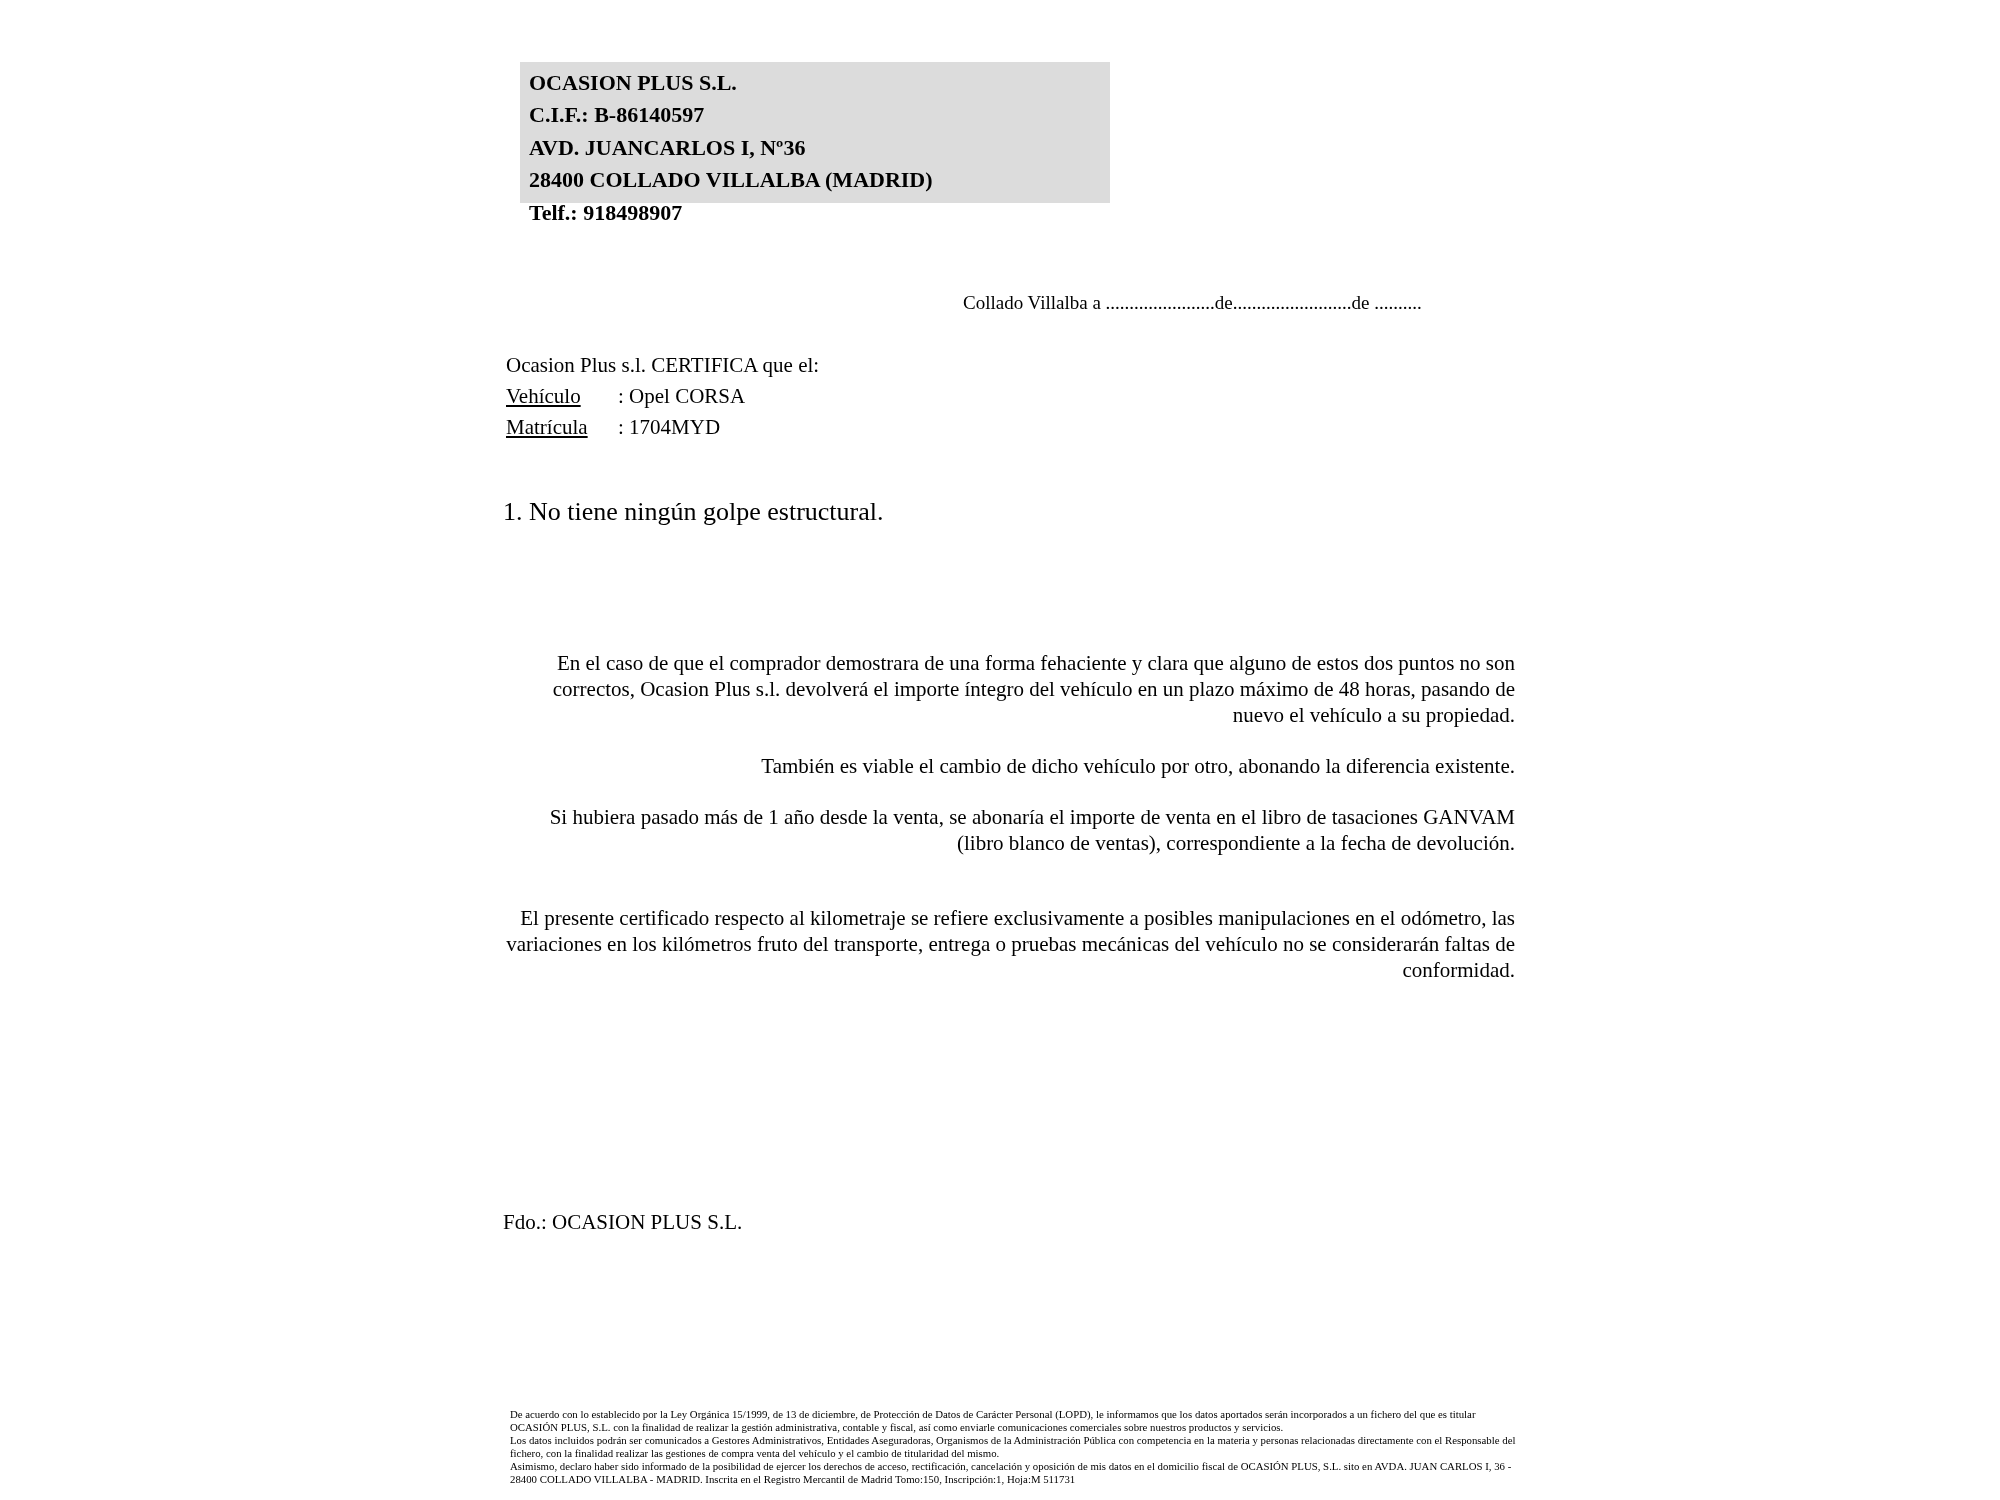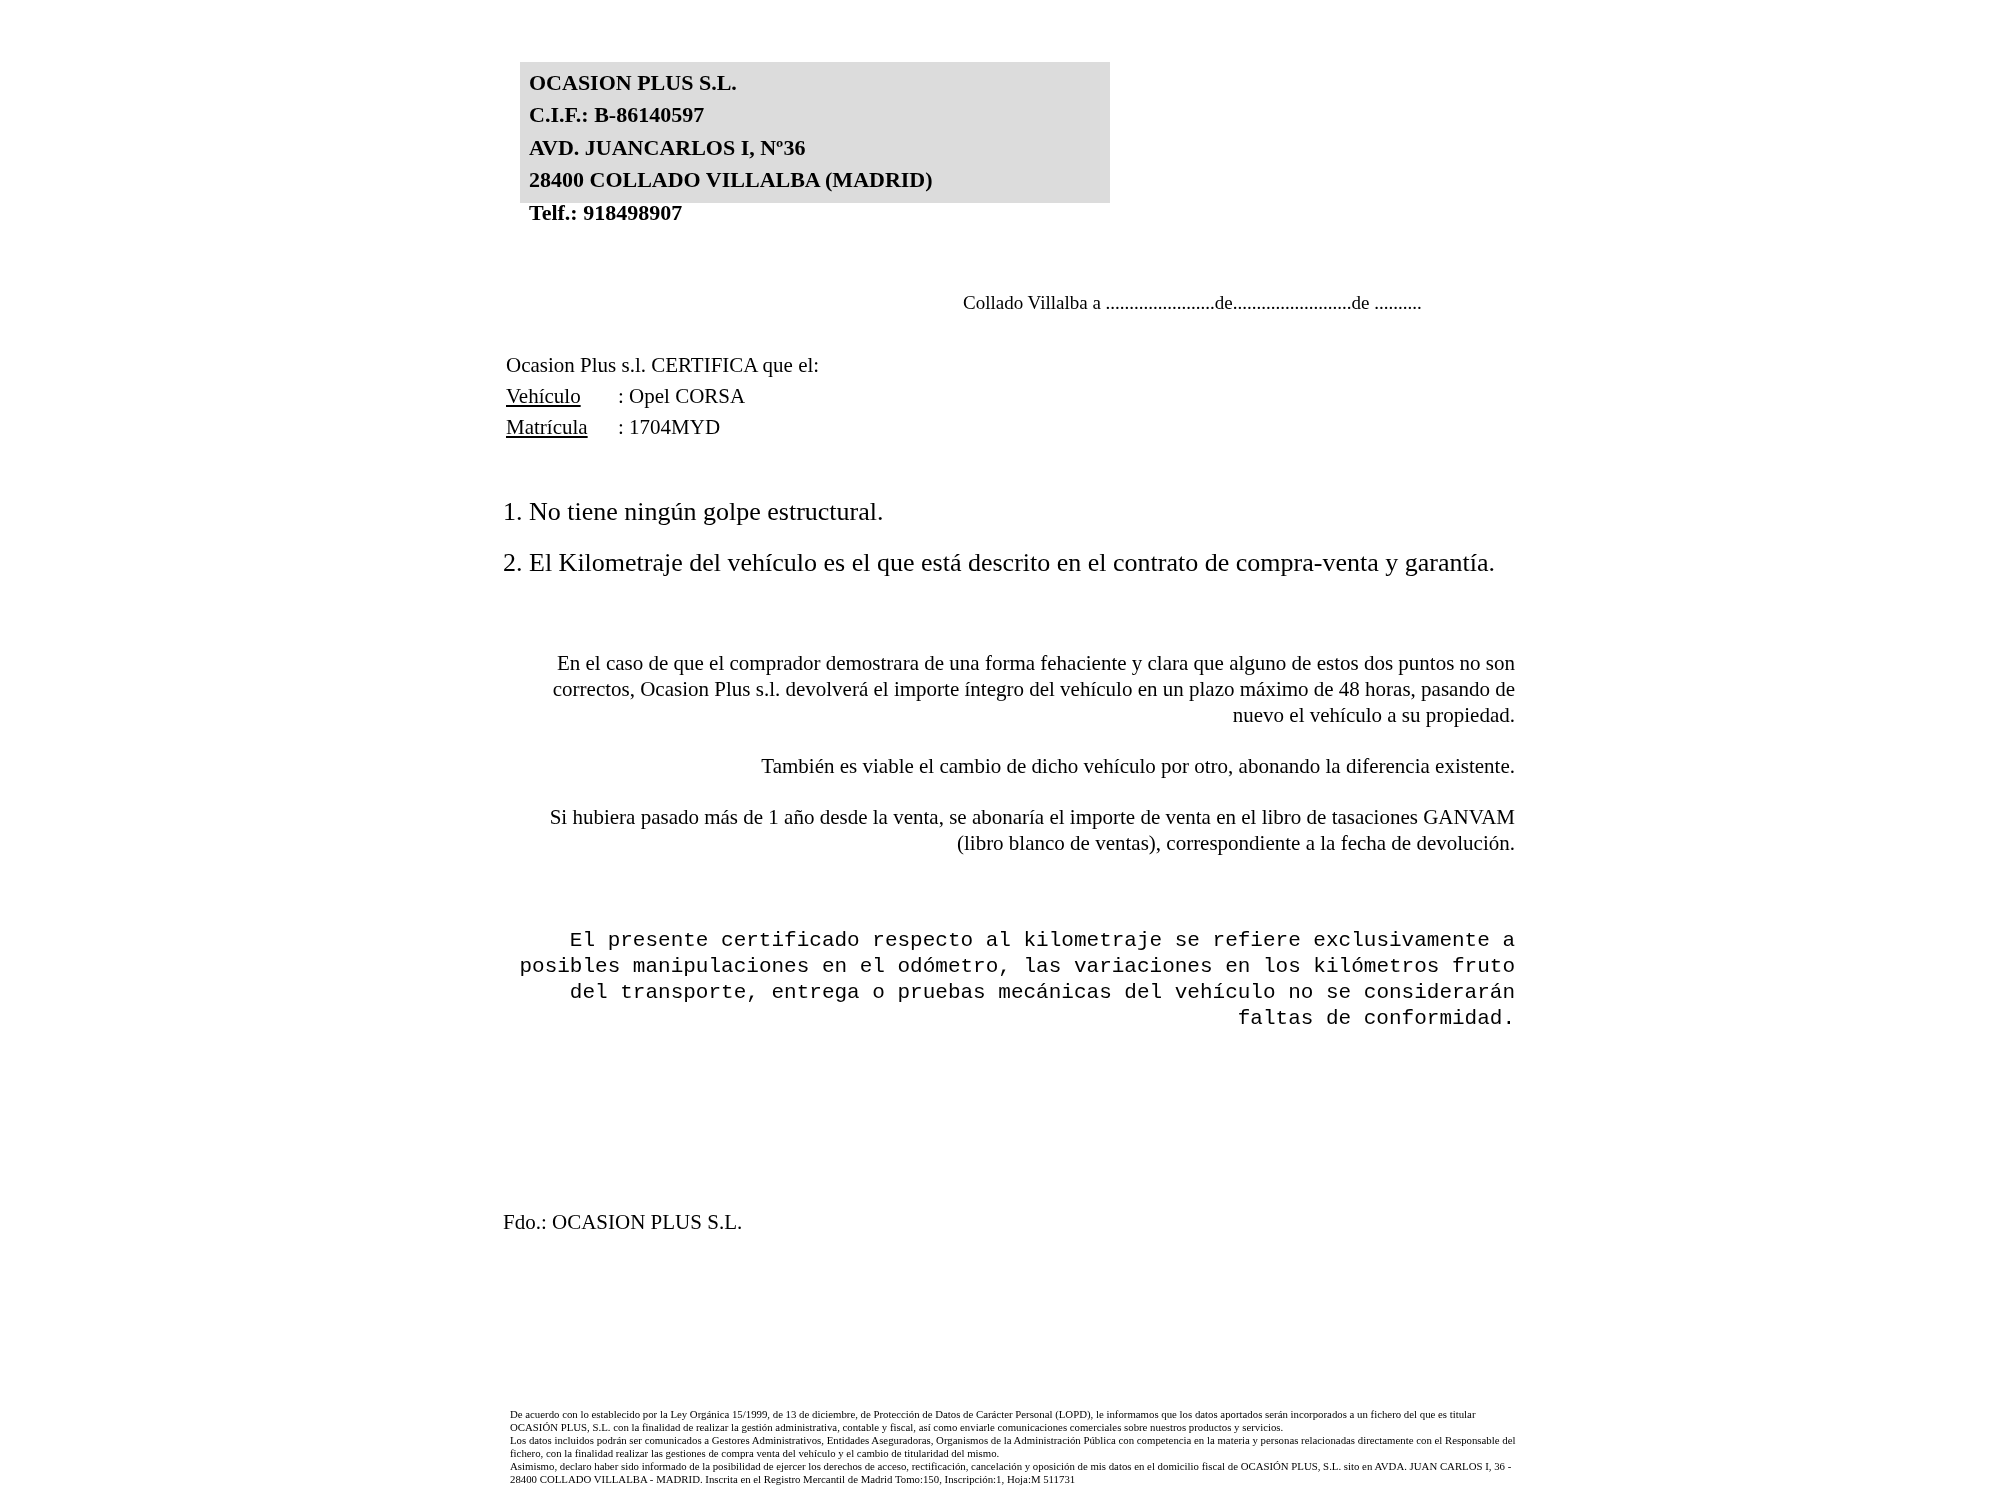--- a/index.html
+++ b/index.html
@@ -63,21 +63,21 @@
     position: absolute;
     left: 503px;
     width: 1012px;
     font-size: 21px;
     line-height: 26px;
     text-align: right;
   }
   .para-1 { top: 650px; }
   .para-2 { top: 753px; }
   .para-3 { top: 804px; }
-  .para-4 { top: 928px; font-family: Liberation Mono, monospace; }
+  .para-4 { top: 905px; }
   .signature {
     position: absolute;
     left: 503px;
     top: 1210px;
     font-size: 21px;
     white-space: nowrap;
   }
   .legal-block {
     position: absolute;
     left: 510px;
@@ -107,21 +107,20 @@
     <div class="certify-intro">Ocasion Plus s.l. CERTIFICA que el:</div>
     <div class="certify-row">
       <span class="field-label-wrap"><span>Vehículo</span></span><span>: Opel CORSA</span>
     </div>
     <div class="certify-row">
       <span class="field-label-wrap"><span>Matrícula</span></span><span>: 1704MYD</span>
     </div>
   </div>
 
   <div class="point point-1">1. No tiene ningún golpe estructural.</div>
-  <div class="point point-2">2. El Kilometraje del vehículo es el que está descrito en el contrato de compra-venta y garantía.</div>
 
   <div class="para para-1">En el caso de que el comprador demostrara de una forma fehaciente y clara que alguno de estos dos puntos no son correctos, Ocasion Plus s.l. devolverá el importe íntegro del vehículo en un plazo máximo de 48 horas, pasando de nuevo el vehículo a su propiedad.</div>
   <div class="para para-2">También es viable el cambio de dicho vehículo por otro, abonando la diferencia existente.</div>
   <div class="para para-3">Si hubiera pasado más de 1 año desde la venta, se abonaría el importe de venta en el libro de tasaciones GANVAM (libro blanco de ventas), correspondiente a la fecha de devolución.</div>
   <div class="para para-4">El presente certificado respecto al kilometraje se refiere exclusivamente a posibles manipulaciones en el odómetro, las variaciones en los kilómetros fruto del transporte, entrega o pruebas mecánicas del vehículo no se considerarán faltas de conformidad.</div>
 
   <div class="signature">Fdo.: OCASION PLUS S.L.</div>
 
   <div class="legal-block">
     <p>De acuerdo con lo establecido por la Ley Orgánica 15/1999, de 13 de diciembre, de Protección de Datos de Carácter Personal (LOPD), le informamos que los datos aportados serán incorporados a un fichero del que es titular OCASIÓN PLUS, S.L. con la finalidad de realizar la gestión administrativa, contable y fiscal, así como enviarle comunicaciones comerciales sobre nuestros productos y servicios.</p>

